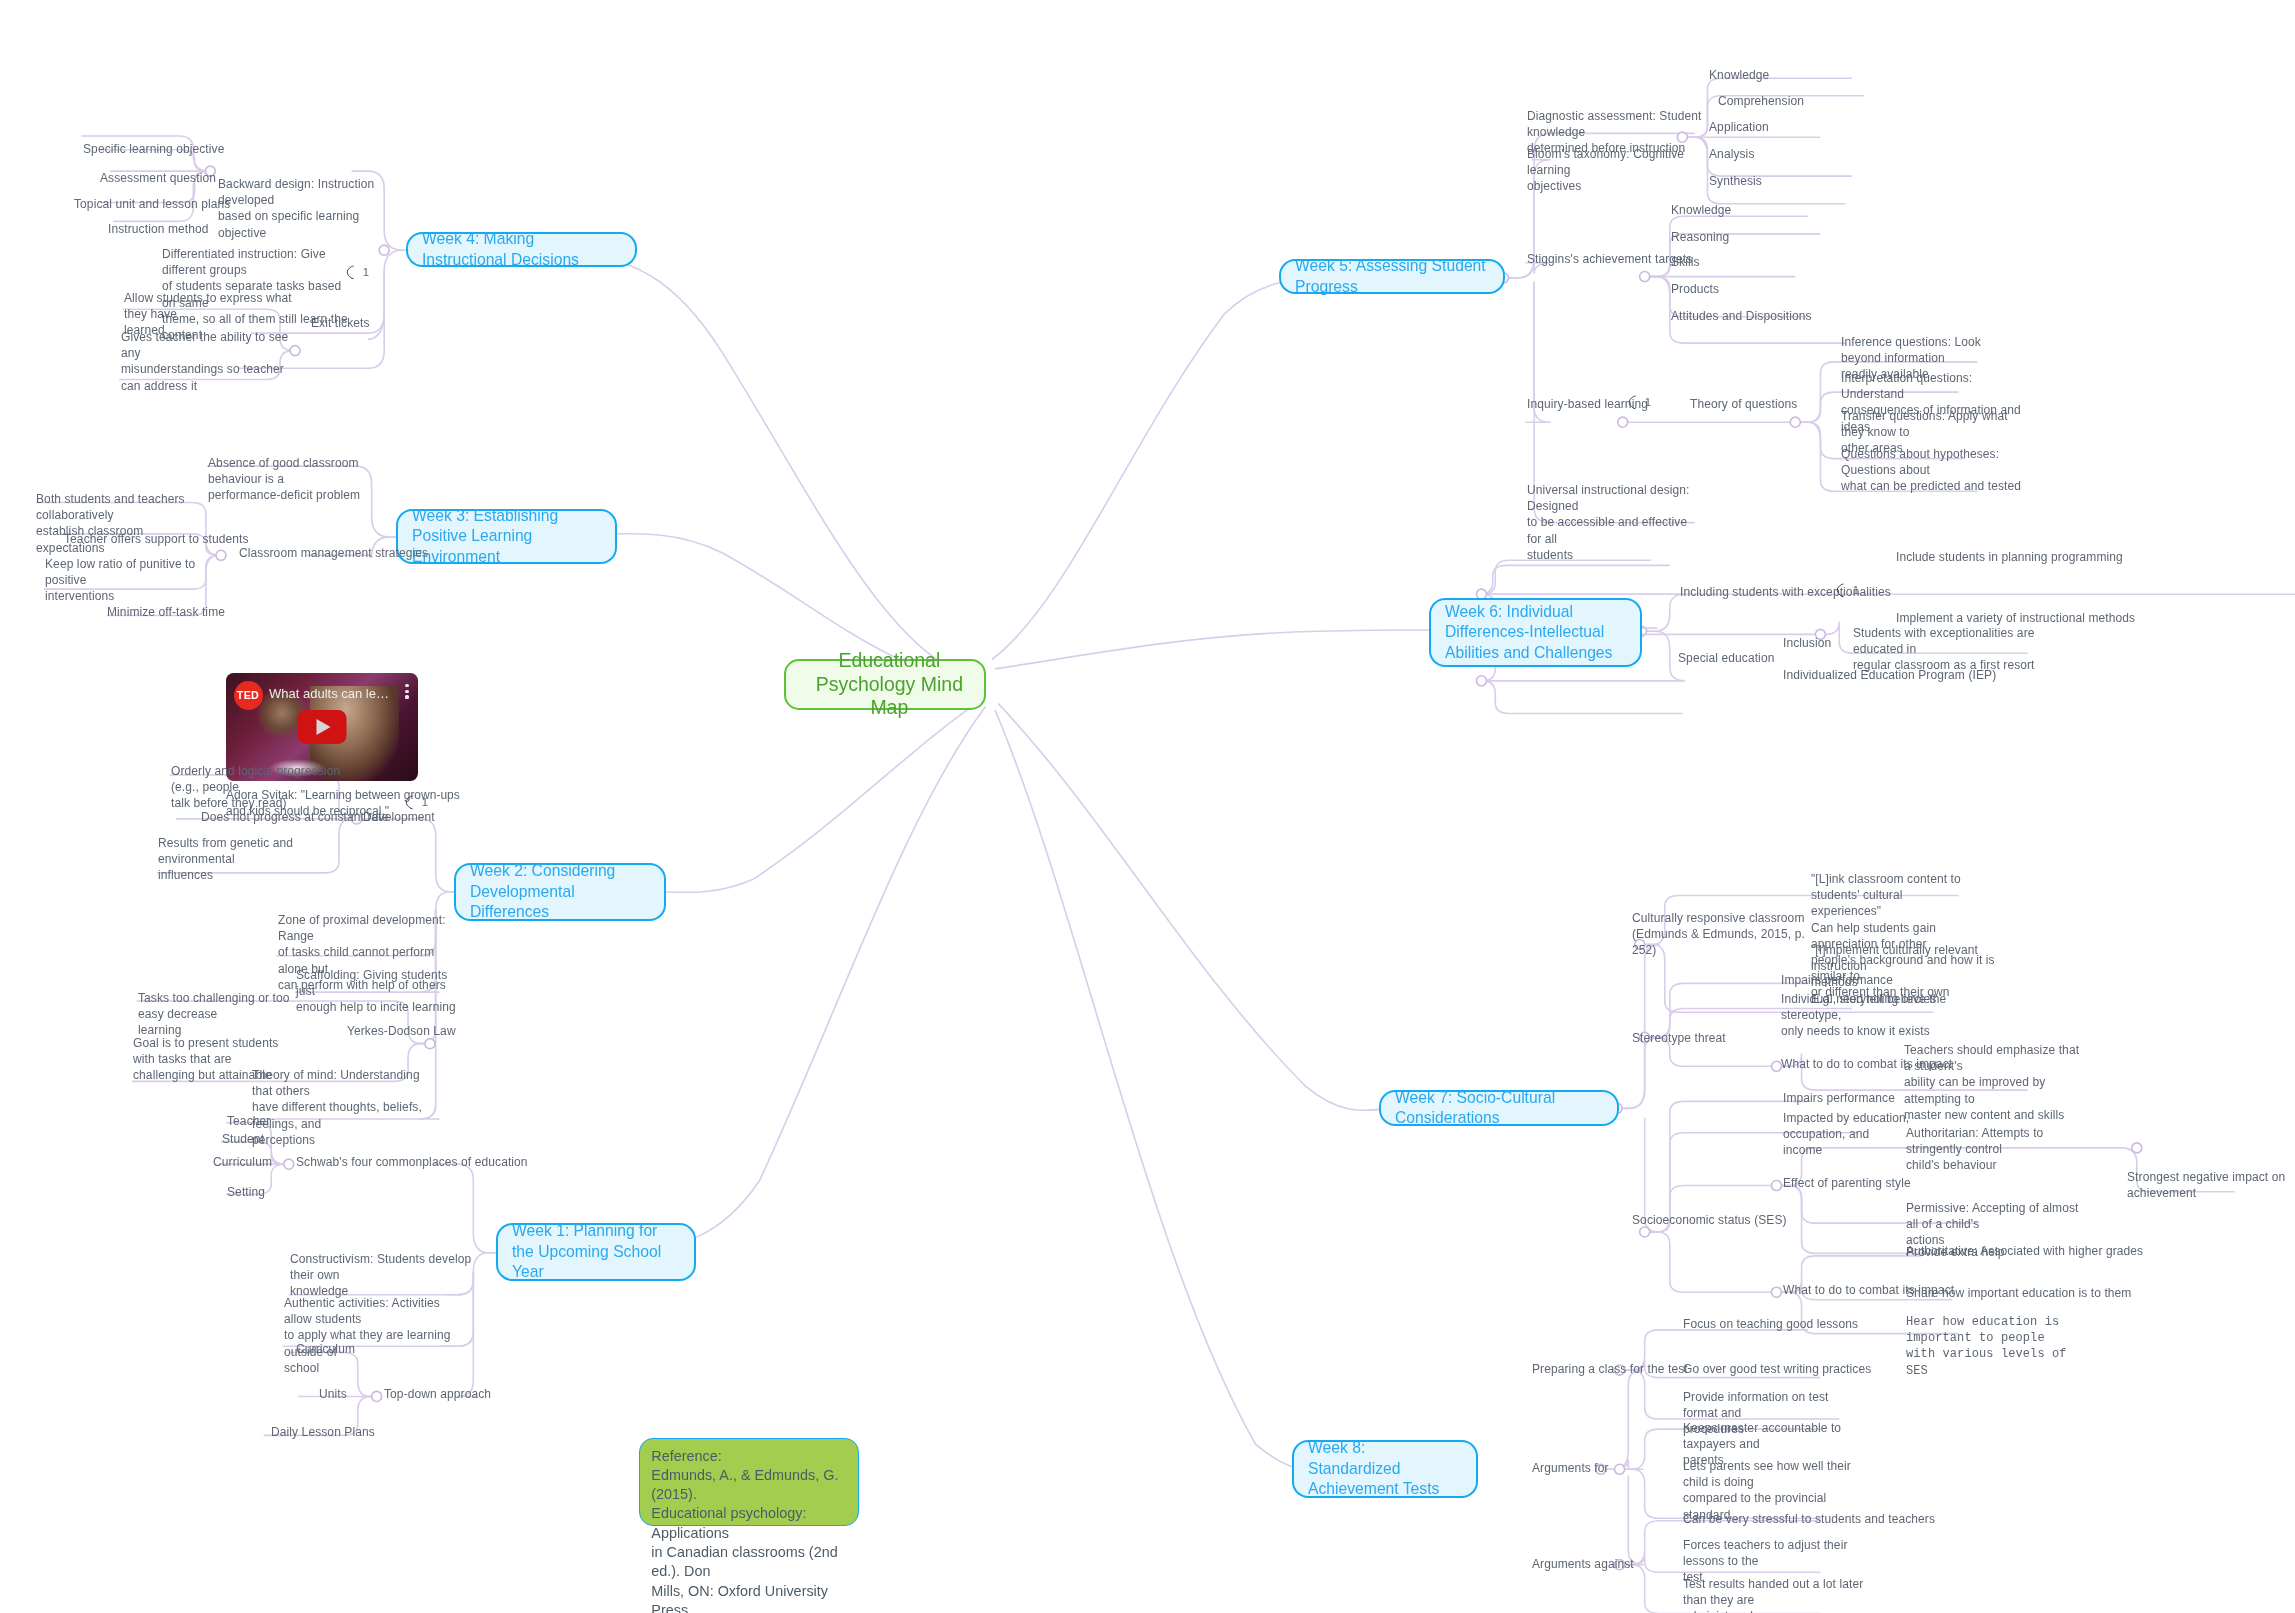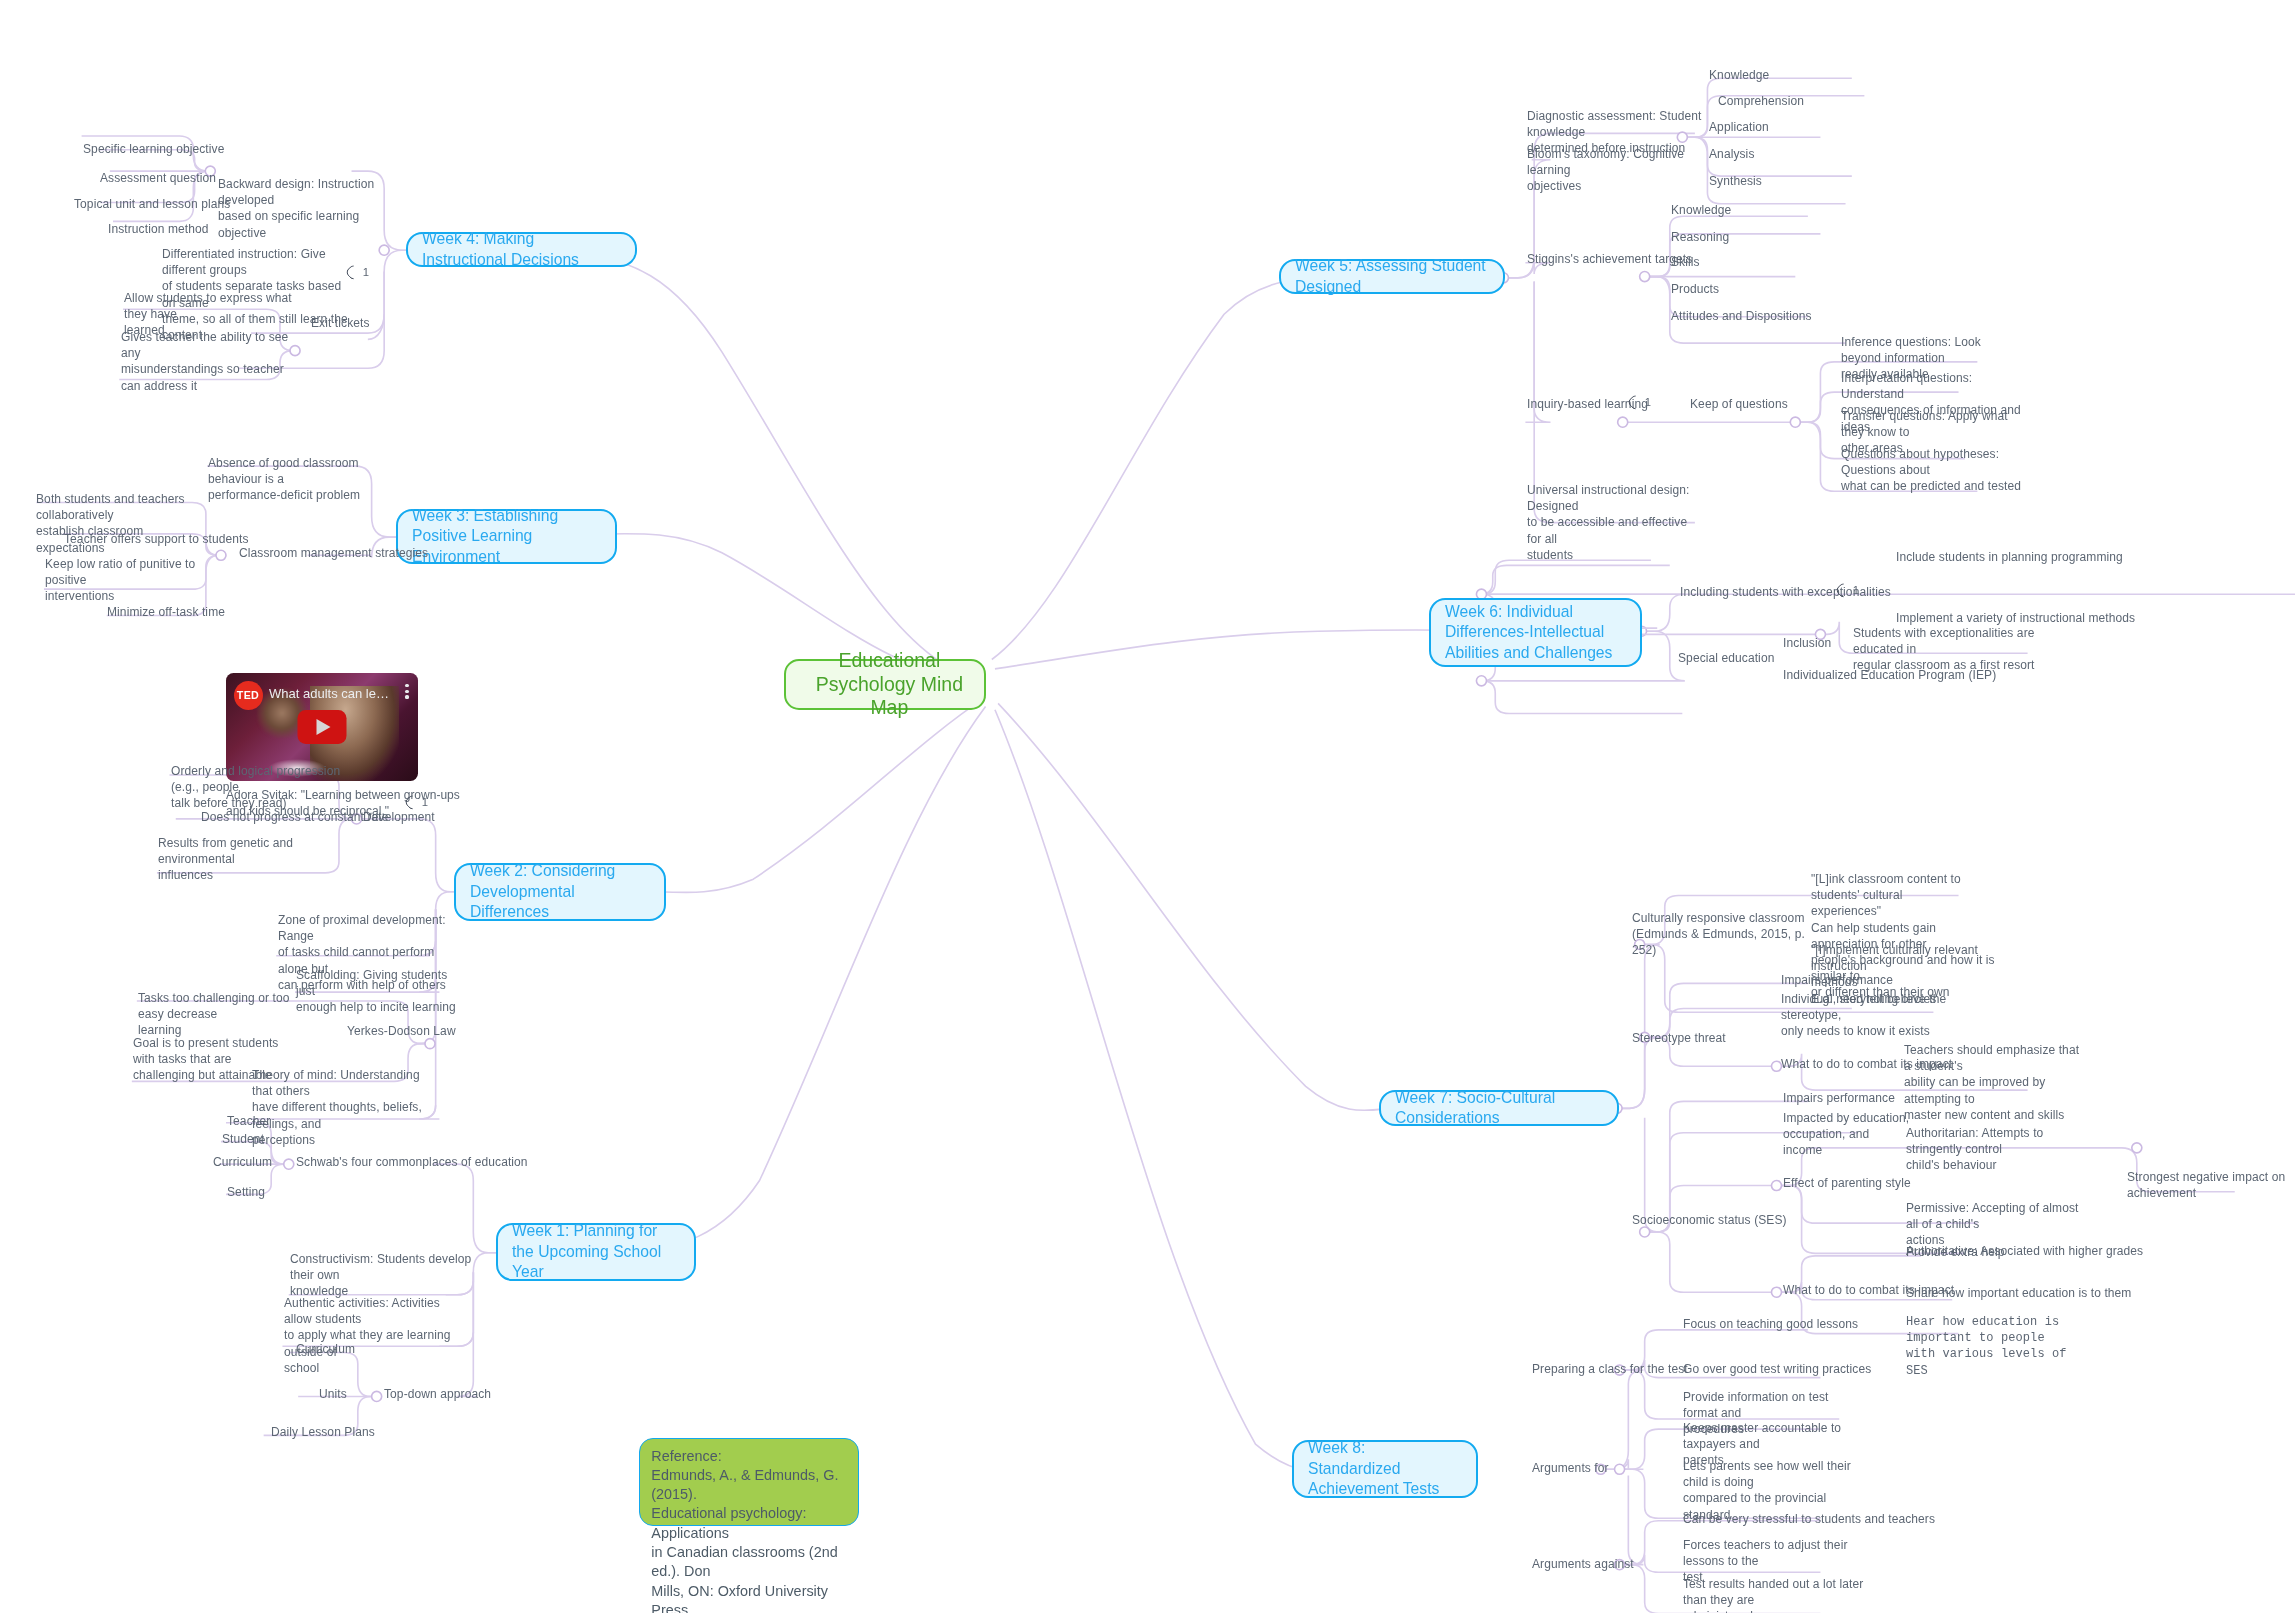--- a/index.html
+++ b/index.html
@@ -274,21 +274,21 @@
 <div class="node root" style="left:784px;top:659px;width:202px;height:51px;padding-left:20px;">Educational Psychology
 Mind Map</div>
 
 <div class="node topic" style="left:406px;top:232px;width:231px;height:35px;">Week 4: Making Instructional Decisions</div>
 <div class="node topic" style="left:396px;top:509px;width:221px;height:55px;">Week 3: Establishing Positive Learning
 Environment</div>
 <div class="node topic" style="left:454px;top:863px;width:212px;height:58px;">Week 2: Considering Developmental
 Differences</div>
 <div class="node topic" style="left:496px;top:1223px;width:200px;height:58px;">Week 1: Planning for the Upcoming
 School Year</div>
-<div class="node topic" style="left:1279px;top:259px;width:226px;height:35px;">Week 5: Assessing Student Designed</div>
+<div class="node topic" style="left:1279px;top:259px;width:226px;height:35px;">Week 5: Assessing Student Progress</div>
 <div class="node topic" style="left:1429px;top:598px;width:213px;height:69px;">Week 6: Individual
 Differences-Intellectual Abilities and
 Challenges</div>
 <div class="node topic" style="left:1379px;top:1090px;width:240px;height:36px;">Week 7: Socio-Cultural Considerations</div>
 <div class="node topic" style="left:1292px;top:1440px;width:186px;height:58px;">Week 8: Standardized Achievement
 Tests</div>
 
 <div class="node refcard" style="left:639px;top:1438px;width:220px;height:88px;">Reference:
 Edmunds, A., &amp; Edmunds, G. (2015).
 Educational psychology: Applications
@@ -394,21 +394,21 @@
 <div class="node leaf" style="left:1671px;top:202px;">Knowledge</div>
 <div class="node leaf" style="left:1671px;top:229px;">Reasoning</div>
 <div class="node leaf" style="left:1671px;top:254px;">Skills</div>
 <div class="node leaf" style="left:1671px;top:281px;">Products</div>
 <div class="node leaf" style="left:1671px;top:308px;">Attitudes and Dispositions</div>
 <div class="node leaf" style="left:1527px;top:396px;">Inquiry-based learning</div>
 <div class="attach" style="left:1629px;top:396px;">
   <span class="clip"></span>
   <span>1</span>
 </div>
-<div class="node leaf" style="left:1690px;top:396px;">Keep of questions</div>
+<div class="node leaf" style="left:1690px;top:396px;">Theory of questions</div>
 <div class="node leaf" style="left:1841px;top:334px;width:182px;">Inference questions: Look beyond information
 readily available</div>
 <div class="node leaf" style="left:1841px;top:370px;width:182px;">Interpretation questions: Understand
 consequences of information and ideas</div>
 <div class="node leaf" style="left:1841px;top:408px;width:182px;">Transfer questions: Apply what they know to
 other areas</div>
 <div class="node leaf" style="left:1841px;top:446px;width:188px;">Questions about hypotheses: Questions about
 what can be predicted and tested</div>
 <div class="node leaf" style="left:1527px;top:482px;width:176px;">Universal instructional design: Designed
 to be accessible and effective for all

